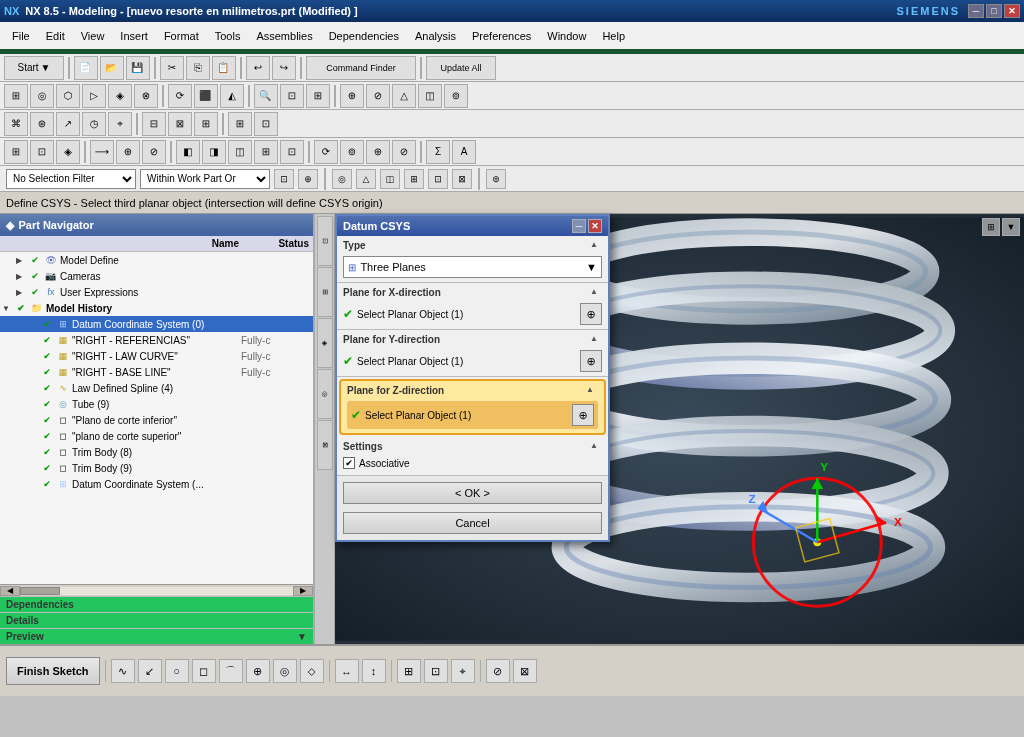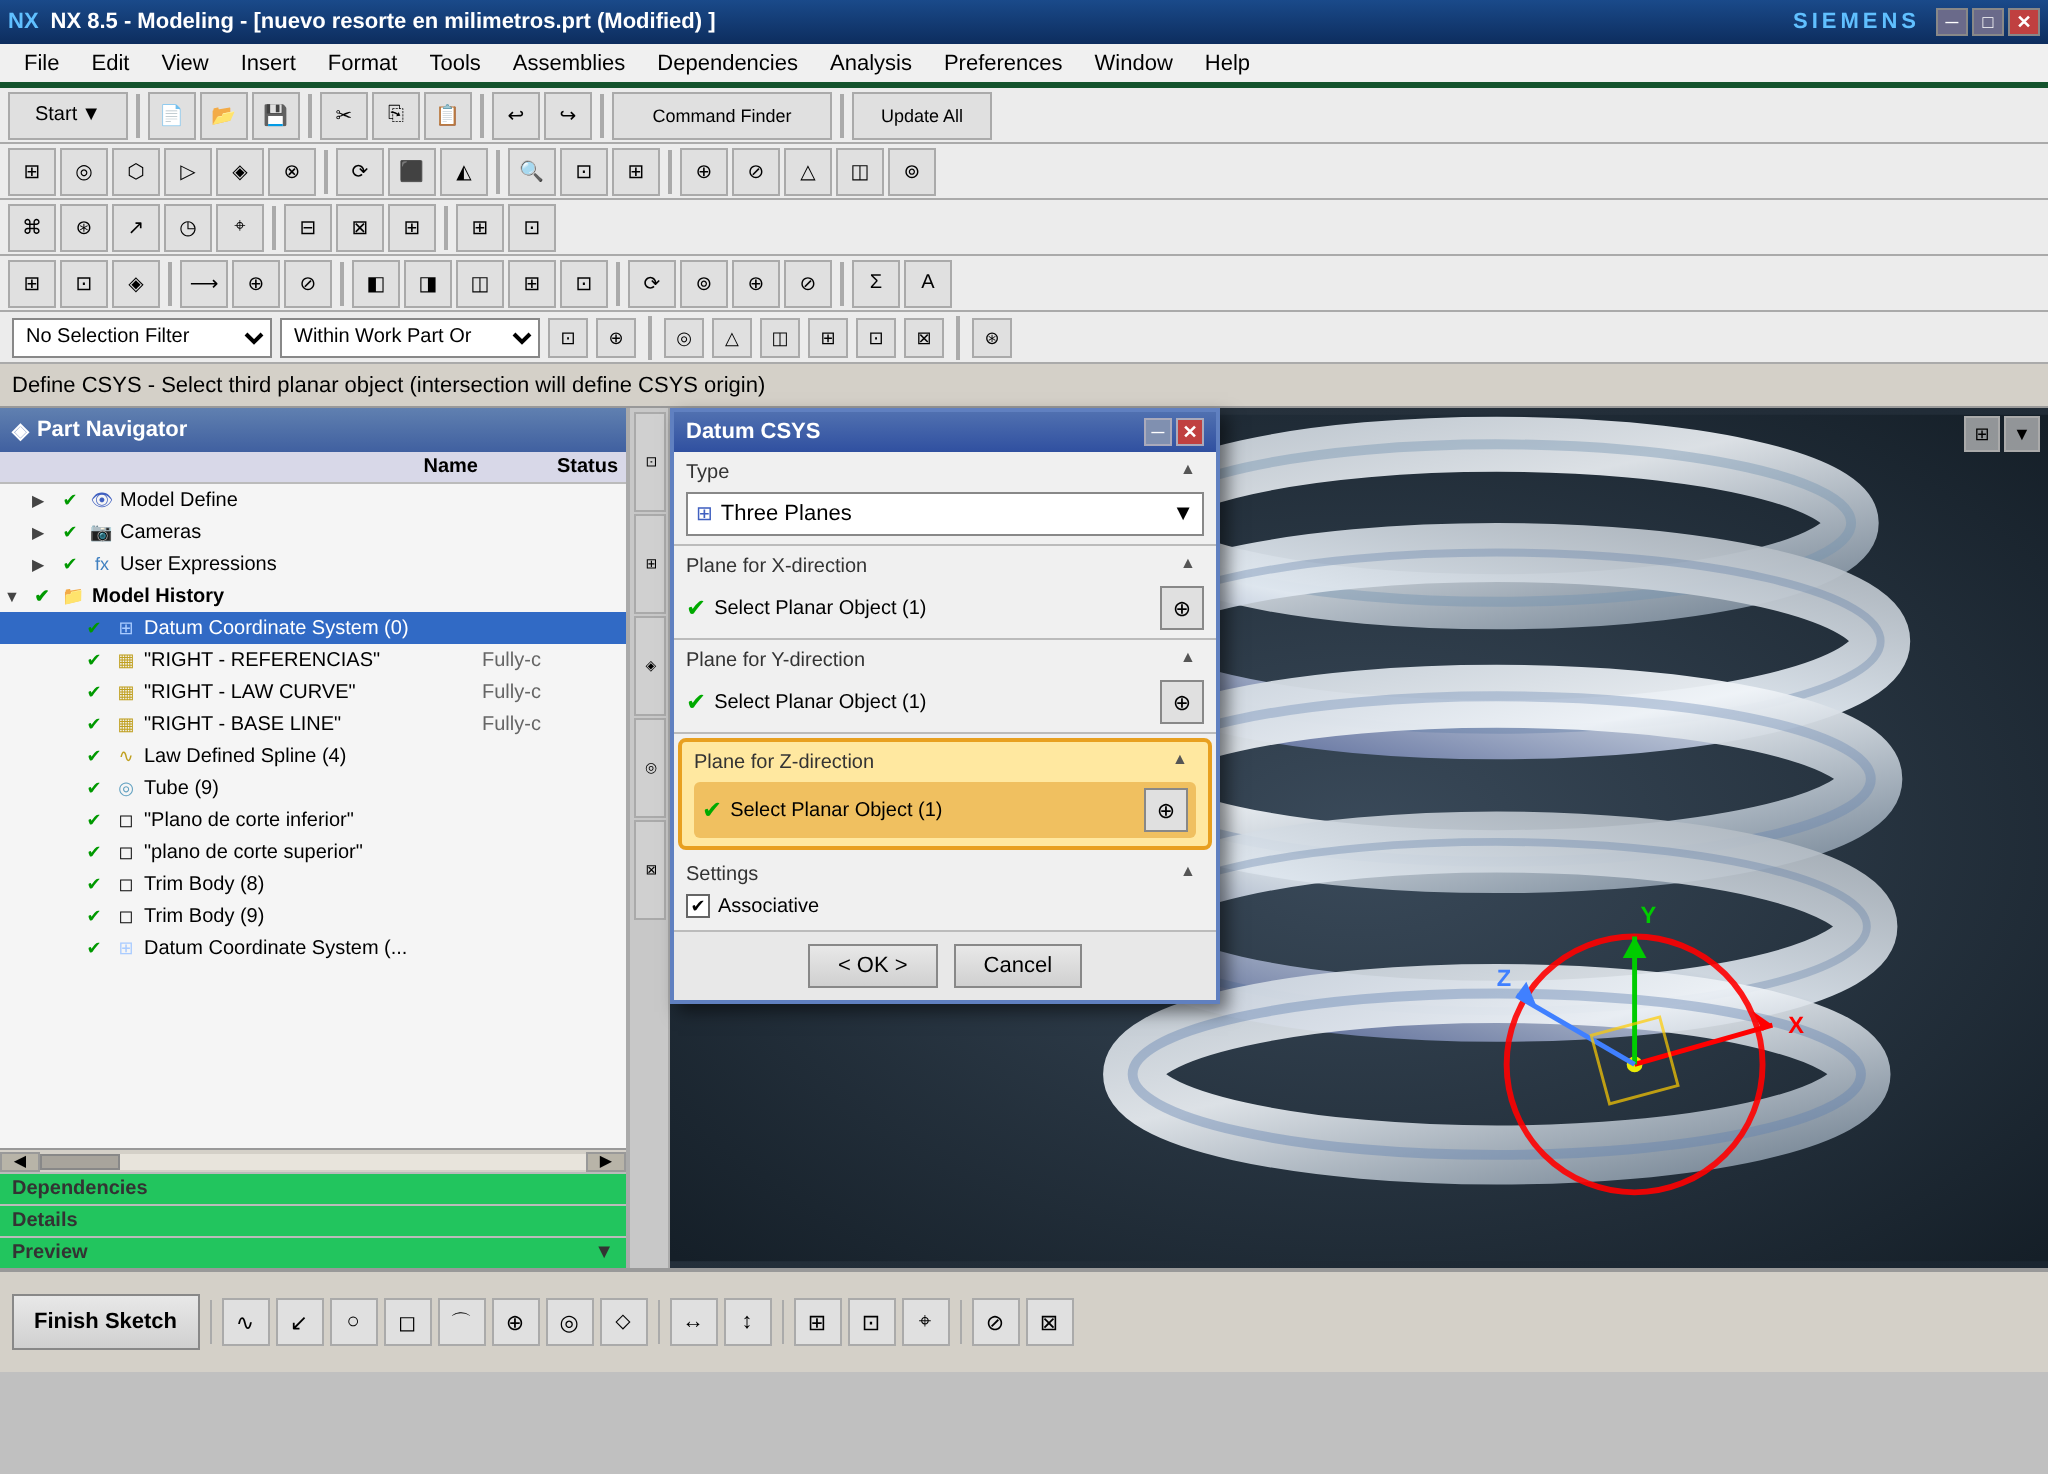--- a/index.html
+++ b/index.html
@@ -26,24 +26,24 @@
       cursor: pointer;
       font-size: 9px;
       display: flex; align-items: center; justify-content: center;
       color: white;
     }
     .title-btn.close { background: #c04040; }
 
     
     #menubar {
       background: #f0f0f0;
-      height: 22px;
-      display: flex;
-      align-items: center;
-      border-bottom: 3px solid #14532d;
+      height: 32px;
+      display: flex;
+      align-items: center;
+      border-bottom: 5px solid #14532d;
       padding: 0 4px;
     }
     .menu-item {
       padding: 2px 8px;
       cursor: pointer;
       font-size: 11px;
     }
 
     
     .toolbar-row {
@@ -204,24 +204,24 @@
       color: white;
     }
     .dialog-btn.close { background: #c04040; }
 
     .dialog-section {
       border-bottom: 1px solid #bbb;
       padding: 4px 6px;
     }
     .section-header {
       display: flex;
-      align-items: flex-end;
+      align-items: flex-start;
       justify-content: space-between;
       font-size: 10px;
-      font-weight: normal;
+      font-weight: bold;
       color: #333;
       margin-bottom: 4px;
     }
     .collapse-btn {
       width: 12px; height: 12px;
       font-size: 8px;
       cursor: pointer;
       color: #555;
     }
 
@@ -277,20 +277,21 @@
       text-align: right;
       padding: 0 2px;
     }
 
     .dialog-footer {
       display: flex;
       justify-content: center;
       gap: 8px;
       padding: 6px;
       background: #e8e8e8;
+      flex-direction: column;
     }
     .footer-btn {
       height: 22px;
       padding: 0 14px;
       background: linear-gradient(to bottom, #e8e8e8, #d0d0d0);
       border: 1px solid #888;
       font-size: 11px;
       cursor: pointer;
     }
     .footer-btn.ok { min-width: 60px; }

